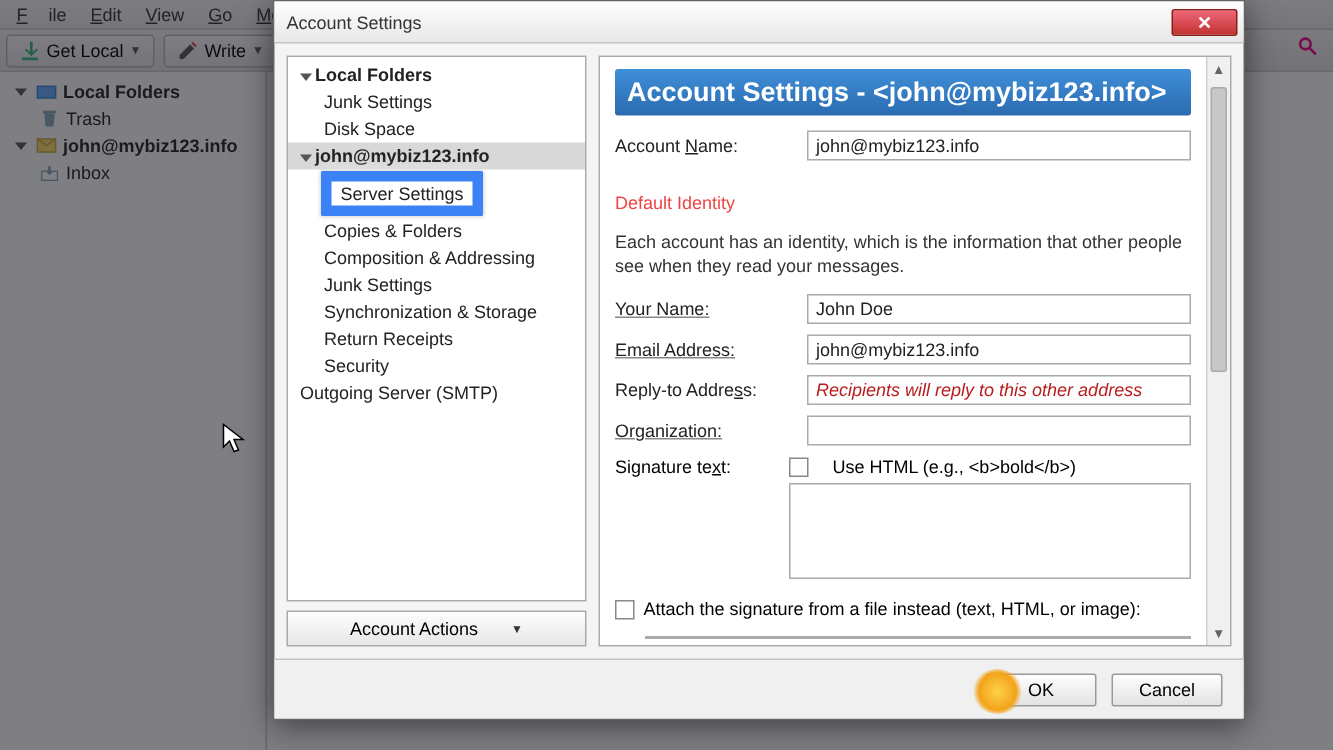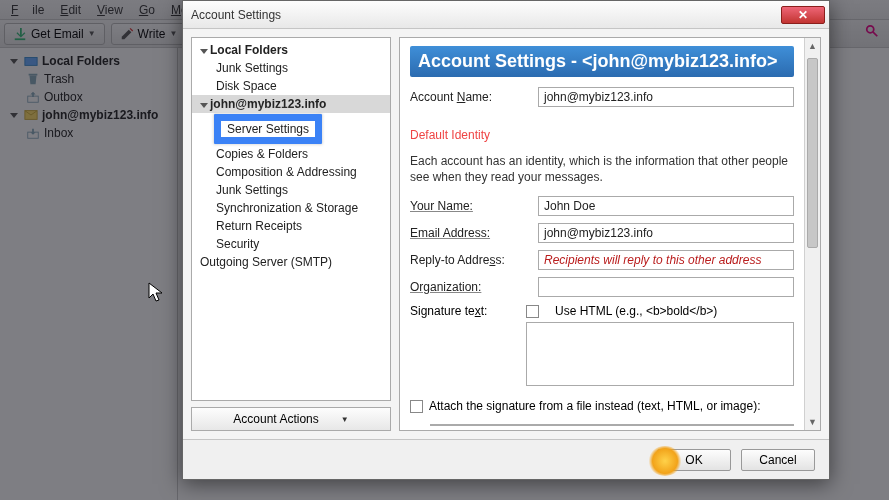--- a/index.html
+++ b/index.html
@@ -90,21 +90,21 @@
   <span><u>V</u>iew</span>
   <span><u>G</u>o</span>
   <span><u>M</u>essage</span>
 </div>
 <div class="toolbar-main">
   <div class="tbutton">
     <svg class="ico" viewBox="0 0 16 16">
         <path fill="#3b7" d="M8 1v8l-3-3-1 1 5 5 5-5-1-1-3 3V1z"></path>
         <rect x="2" y="13" width="12" height="2" fill="#3b7"></rect>
       </svg>
-    <span>Get Email</span>
+    <span>Get Local</span>
     <span class="arrow">▼</span>
   </div>
   <div class="tbutton">
     <svg class="ico" viewBox="0 0 16 16">
         <path fill="#555" d="M2 11l8-8 3 3-8 8H2z"></path>
         <path fill="#d33" d="M11 2l1-1 3 3-1 1z"></path>
       </svg>
     <span>Write</span>
     <span class="arrow">▼</span>
   </div>
@@ -123,27 +123,20 @@
           <rect x="1" y="4" width="14" height="9" fill="#6af" stroke="#38c"></rect>
         </svg>
       <span>Local Folders</span>
     </div>
     <div class="fp-item fp-sub">
       <svg class="ico" viewBox="0 0 16 16">
           <path fill="#8ab" d="M4 4h8l-1 10H5z"></path>
           <rect x="3" y="2" width="10" height="2" fill="#8ab"></rect>
         </svg>
       <span>Trash</span>
-    </div>
-    <div class="fp-item fp-sub">
-      <svg class="ico" viewBox="0 0 16 16">
-          <rect x="2" y="7" width="12" height="7" fill="none" stroke="#8ab"></rect>
-          <path fill="#8ab" d="M8 2l3 3H9v3H7V5H5z"></path>
-        </svg>
-      <span>Outbox</span>
     </div>
     <div class="fp-item bold">
       <span class="tri down"></span>
       <svg class="ico" viewBox="0 0 16 16">
           <rect x="1" y="3" width="14" height="10" fill="#fd6" stroke="#ca3"></rect>
           <path d="M1 3l7 5 7-5" stroke="#ca3" fill="none"></path>
         </svg>
       <span>john@mybiz123.info</span>
     </div>
     <div class="fp-item fp-sub">

